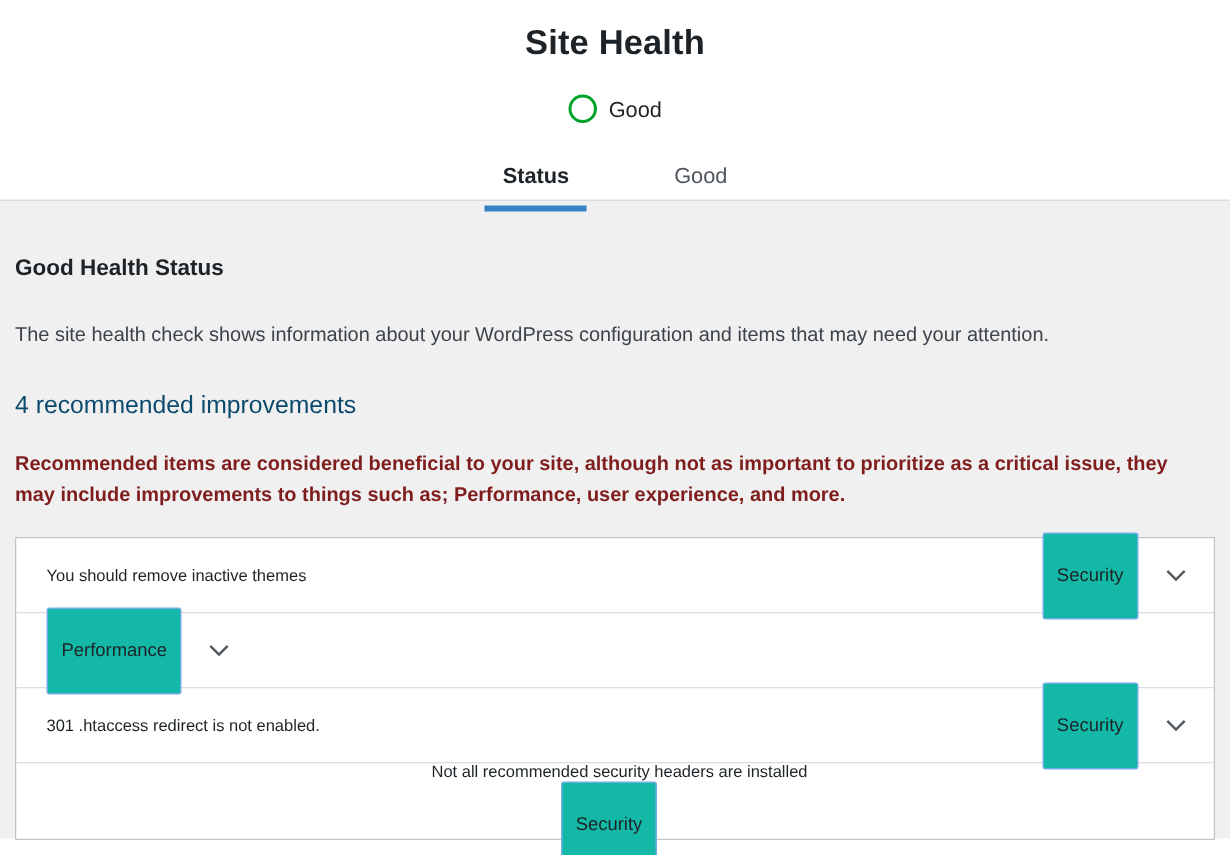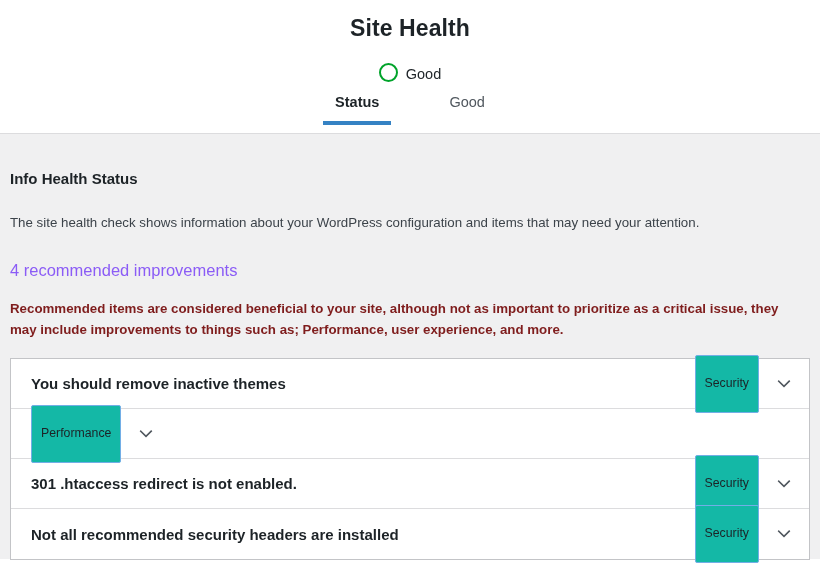--- a/index.html
+++ b/index.html
@@ -50,21 +50,21 @@
   .status-label {
     font-size: 14.5px;
     color: #1d2327;
   }
 
   
   .tab-nav {
     display: flex;
     justify-content: center;
     gap: 46px;
-    margin-top: 12px;
+    margin-top: 28px;
   }
   .tab {
     font-size: 14.5px;
     padding: 0 12px 10px 12px;
     box-sizing: border-box;
     border-bottom: 4px solid transparent;
     cursor: pointer;
     line-height: 1.2;
   }
   .tab.active {
@@ -94,21 +94,21 @@
   .section-desc {
     font-size: 13.3px;
     color: #3c434a;
     margin: 0;
     padding-top: 26px;
     line-height: 1.5;
   }
   .improvements-title {
     font-size: 16.5px;
     font-weight: 400;
-    color: #8b5cf6;
+    color: #0c4a6e;
     margin: 0;
     padding-top: 28px;
   }
   .improvements-desc {
     font-size: 13.3px;
     color: #7f1d1d;
     margin: 0;
     padding-top: 19px;
     line-height: 1.55;
     max-width: 790px;
@@ -127,25 +127,26 @@
     align-items: center;
     height: 50px;
     box-sizing: border-box;
     border-bottom: 1px solid #dcdcde;
     padding: 0 14px 0 20px;
     cursor: pointer;
     background: #ffffff;
   }
   .accordion-row:last-child {
     border-bottom: none;
+    flex-direction: column;
   }
   .row-title {
     flex: 1;
-    font-size: 15px;
-    font-weight: 700;
+    font-size: 11px;
+    font-weight: 400;
     color: #1d2327;
   }
   .row-badge {
     font-size: 12.3px;
     color: #1d2327;
     border: 1px solid #72aee6;
     background: #14b8a6;
     border-radius: 2px;
     padding: 20px 9px;
     white-space: nowrap;
@@ -182,21 +183,21 @@
     </div>
     <div class="tab inactive">
       <span>Good</span>
     </div>
   </div>
 
 </div>
 
 <div class="content">
 
-  <h2 class="section-title">Info Health Status</h2>
+  <h2 class="section-title">Good Health Status</h2>
 
   <p class="section-desc">The site health check shows information about your WordPress configuration and items that may need your attention.</p>
 
   <h3 class="improvements-title">4 recommended improvements</h3>
 
   <p class="improvements-desc">Recommended items are considered beneficial to your site, although not as important to prioritize as a critical issue, they may include improvements to things such as; Performance, user experience, and more.</p>
 
   <div class="accordion">
 
     <div class="accordion-row">

